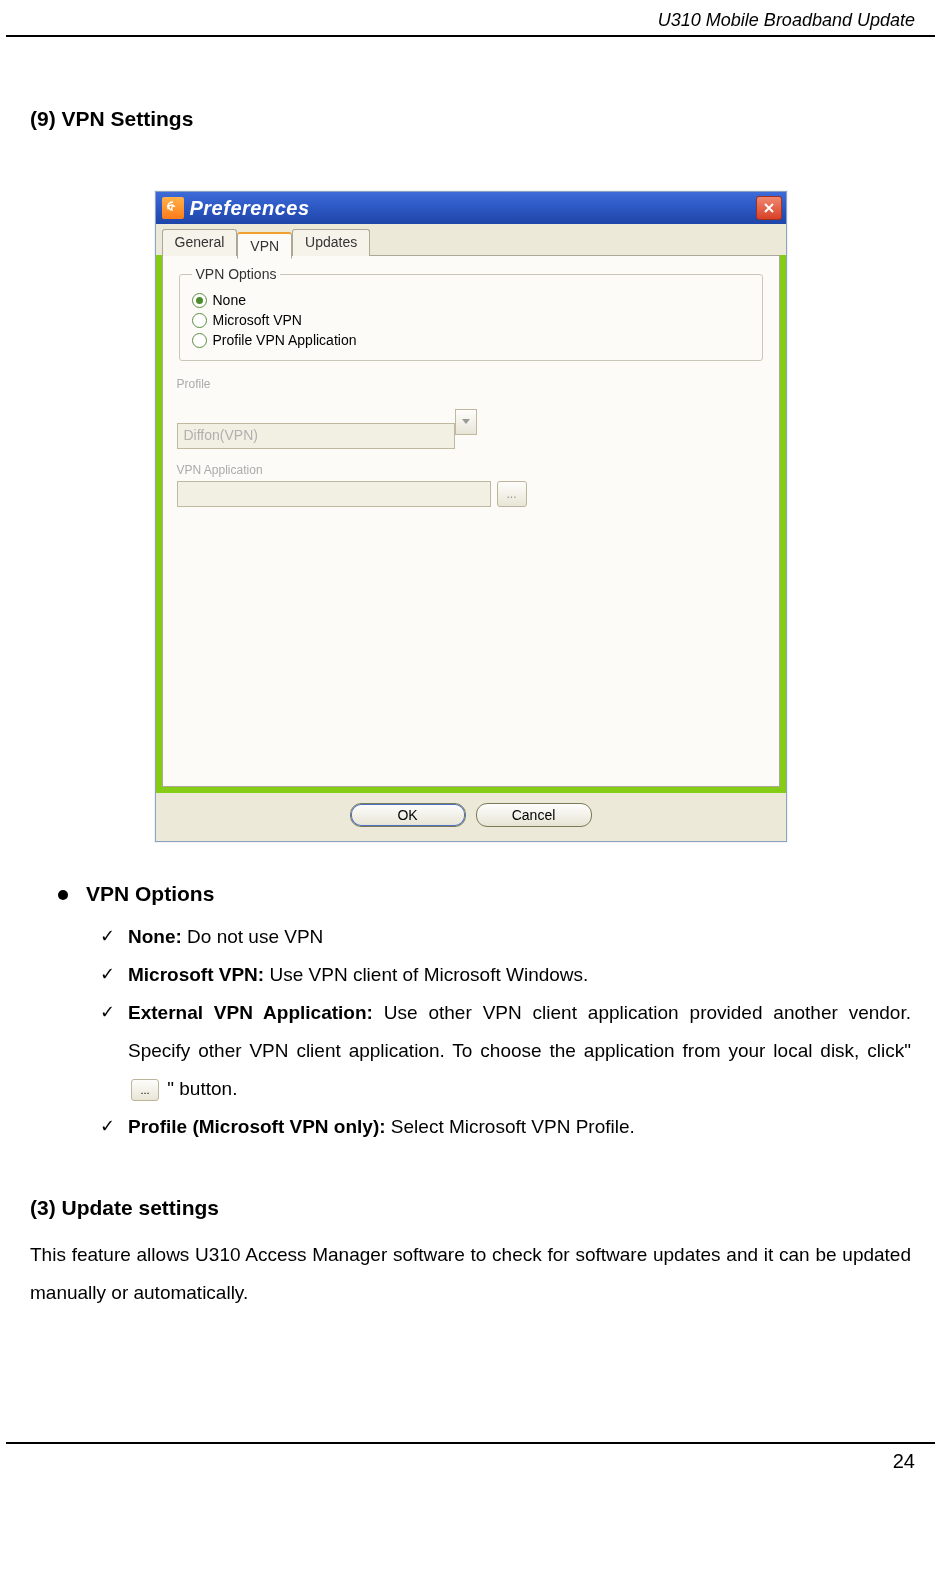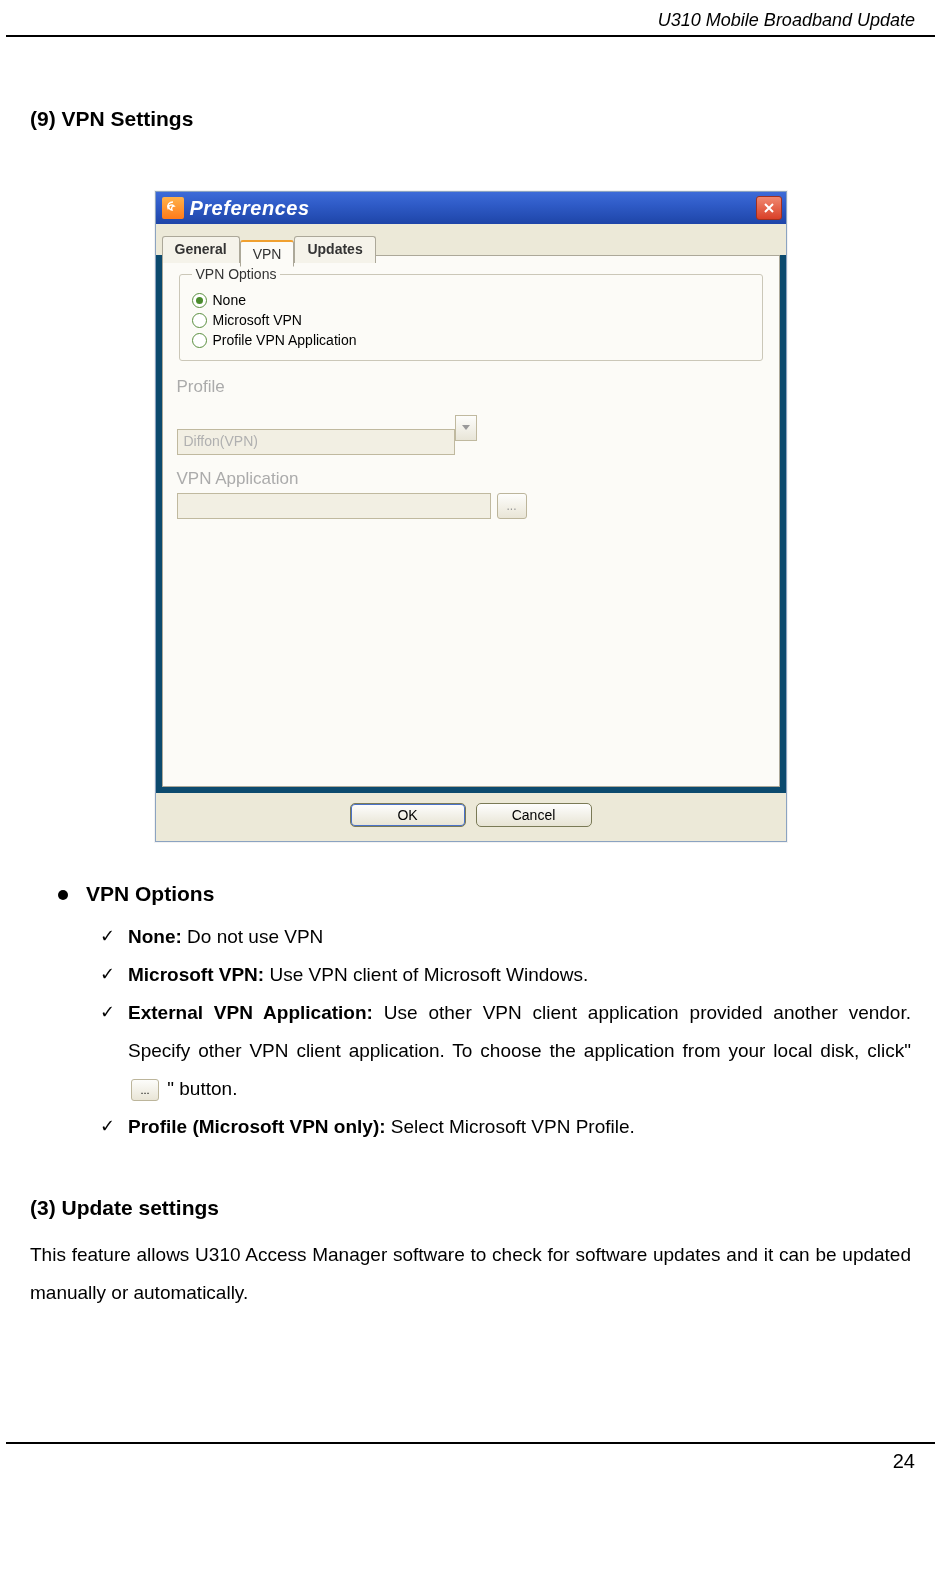--- a/index.html
+++ b/index.html
@@ -29,21 +29,21 @@
       margin-bottom: 60px;
     }
     .dialog-wrap {
       display: flex;
       justify-content: center;
       margin-bottom: 40px;
     }
     .dialog {
       width: 630px;
       border: 1px solid #8ba3c1;
-      background: #0c4a6e;
+      background: #84cc16;
       font-family: Tahoma, sans-serif;
       font-size: 15px;
       box-shadow: 0 0 0 1px rgba(0,0,0,0.05);
     }
     .titlebar {
       background: linear-gradient(#3d6bd8, #2f5bc7 40%, #1e45a8);
       height: 32px;
       display: flex;
       align-items: center;
       padding: 0 4px 0 6px;
@@ -91,30 +91,29 @@
     .tab {
       padding: 4px 12px;
       border: 1px solid #aca899;
       border-bottom: none;
       background: #f5f3ea;
       font-size: 14px;
       color: #333;
       border-top-left-radius: 3px;
       border-top-right-radius: 3px;
       position: relative;
-      top: 8px;
-      font-weight: bold;
+      top: 1px;
     }
     .tab.active {
       background: #fcfbf7;
       border-top: 2px solid #f0a030;
       font-weight: normal;
       z-index: 2;
       border-bottom: 1px solid #fcfbf7;
-      top: 12px;
+      top: 4px;
     }
     .tab-panel {
       border: 1px solid #aca899;
       background: #fcfbf7;
       margin: 0 6px 6px 6px;
       padding: 10px 14px 140px 14px;
       min-height: 380px;
     }
     fieldset {
       border: 1px solid #cbc7b8;
@@ -146,21 +145,21 @@
     }
     .radio.checked::after {
       content: '';
       width: 7px;
       height: 7px;
       background: #4a8b2c;
       border-radius: 50%;
     }
     .field-label {
       color: #ababab;
-      font-size: 17px;
+      font-size: 12px;
       margin-bottom: 4px;
     }
     .combo {
       display: flex;
       align-items: center;
       width: 300px;
       margin-bottom: 14px;
     }
     .combo-input {
       flex: 1;
@@ -214,21 +213,21 @@
       justify-content: center;
       gap: 10px;
       padding: 10px 0 14px 0;
       background: #ece9d8;
     }
     .dlg-btn {
       min-width: 86px;
       padding: 3px 14px;
       border: 1px solid #7a7a56;
       background: linear-gradient(#fefefe, #e7e4d4);
-      border-radius: 5px;
+      border-radius: 11px;
       font-size: 14px;
       text-align: center;
     }
     .dlg-btn.primary {
       box-shadow: 0 0 0 1px #4a72c8 inset;
     }
     .bullet-section {
       padding: 0 0 0 28px;
     }
     .bullet-dot {

